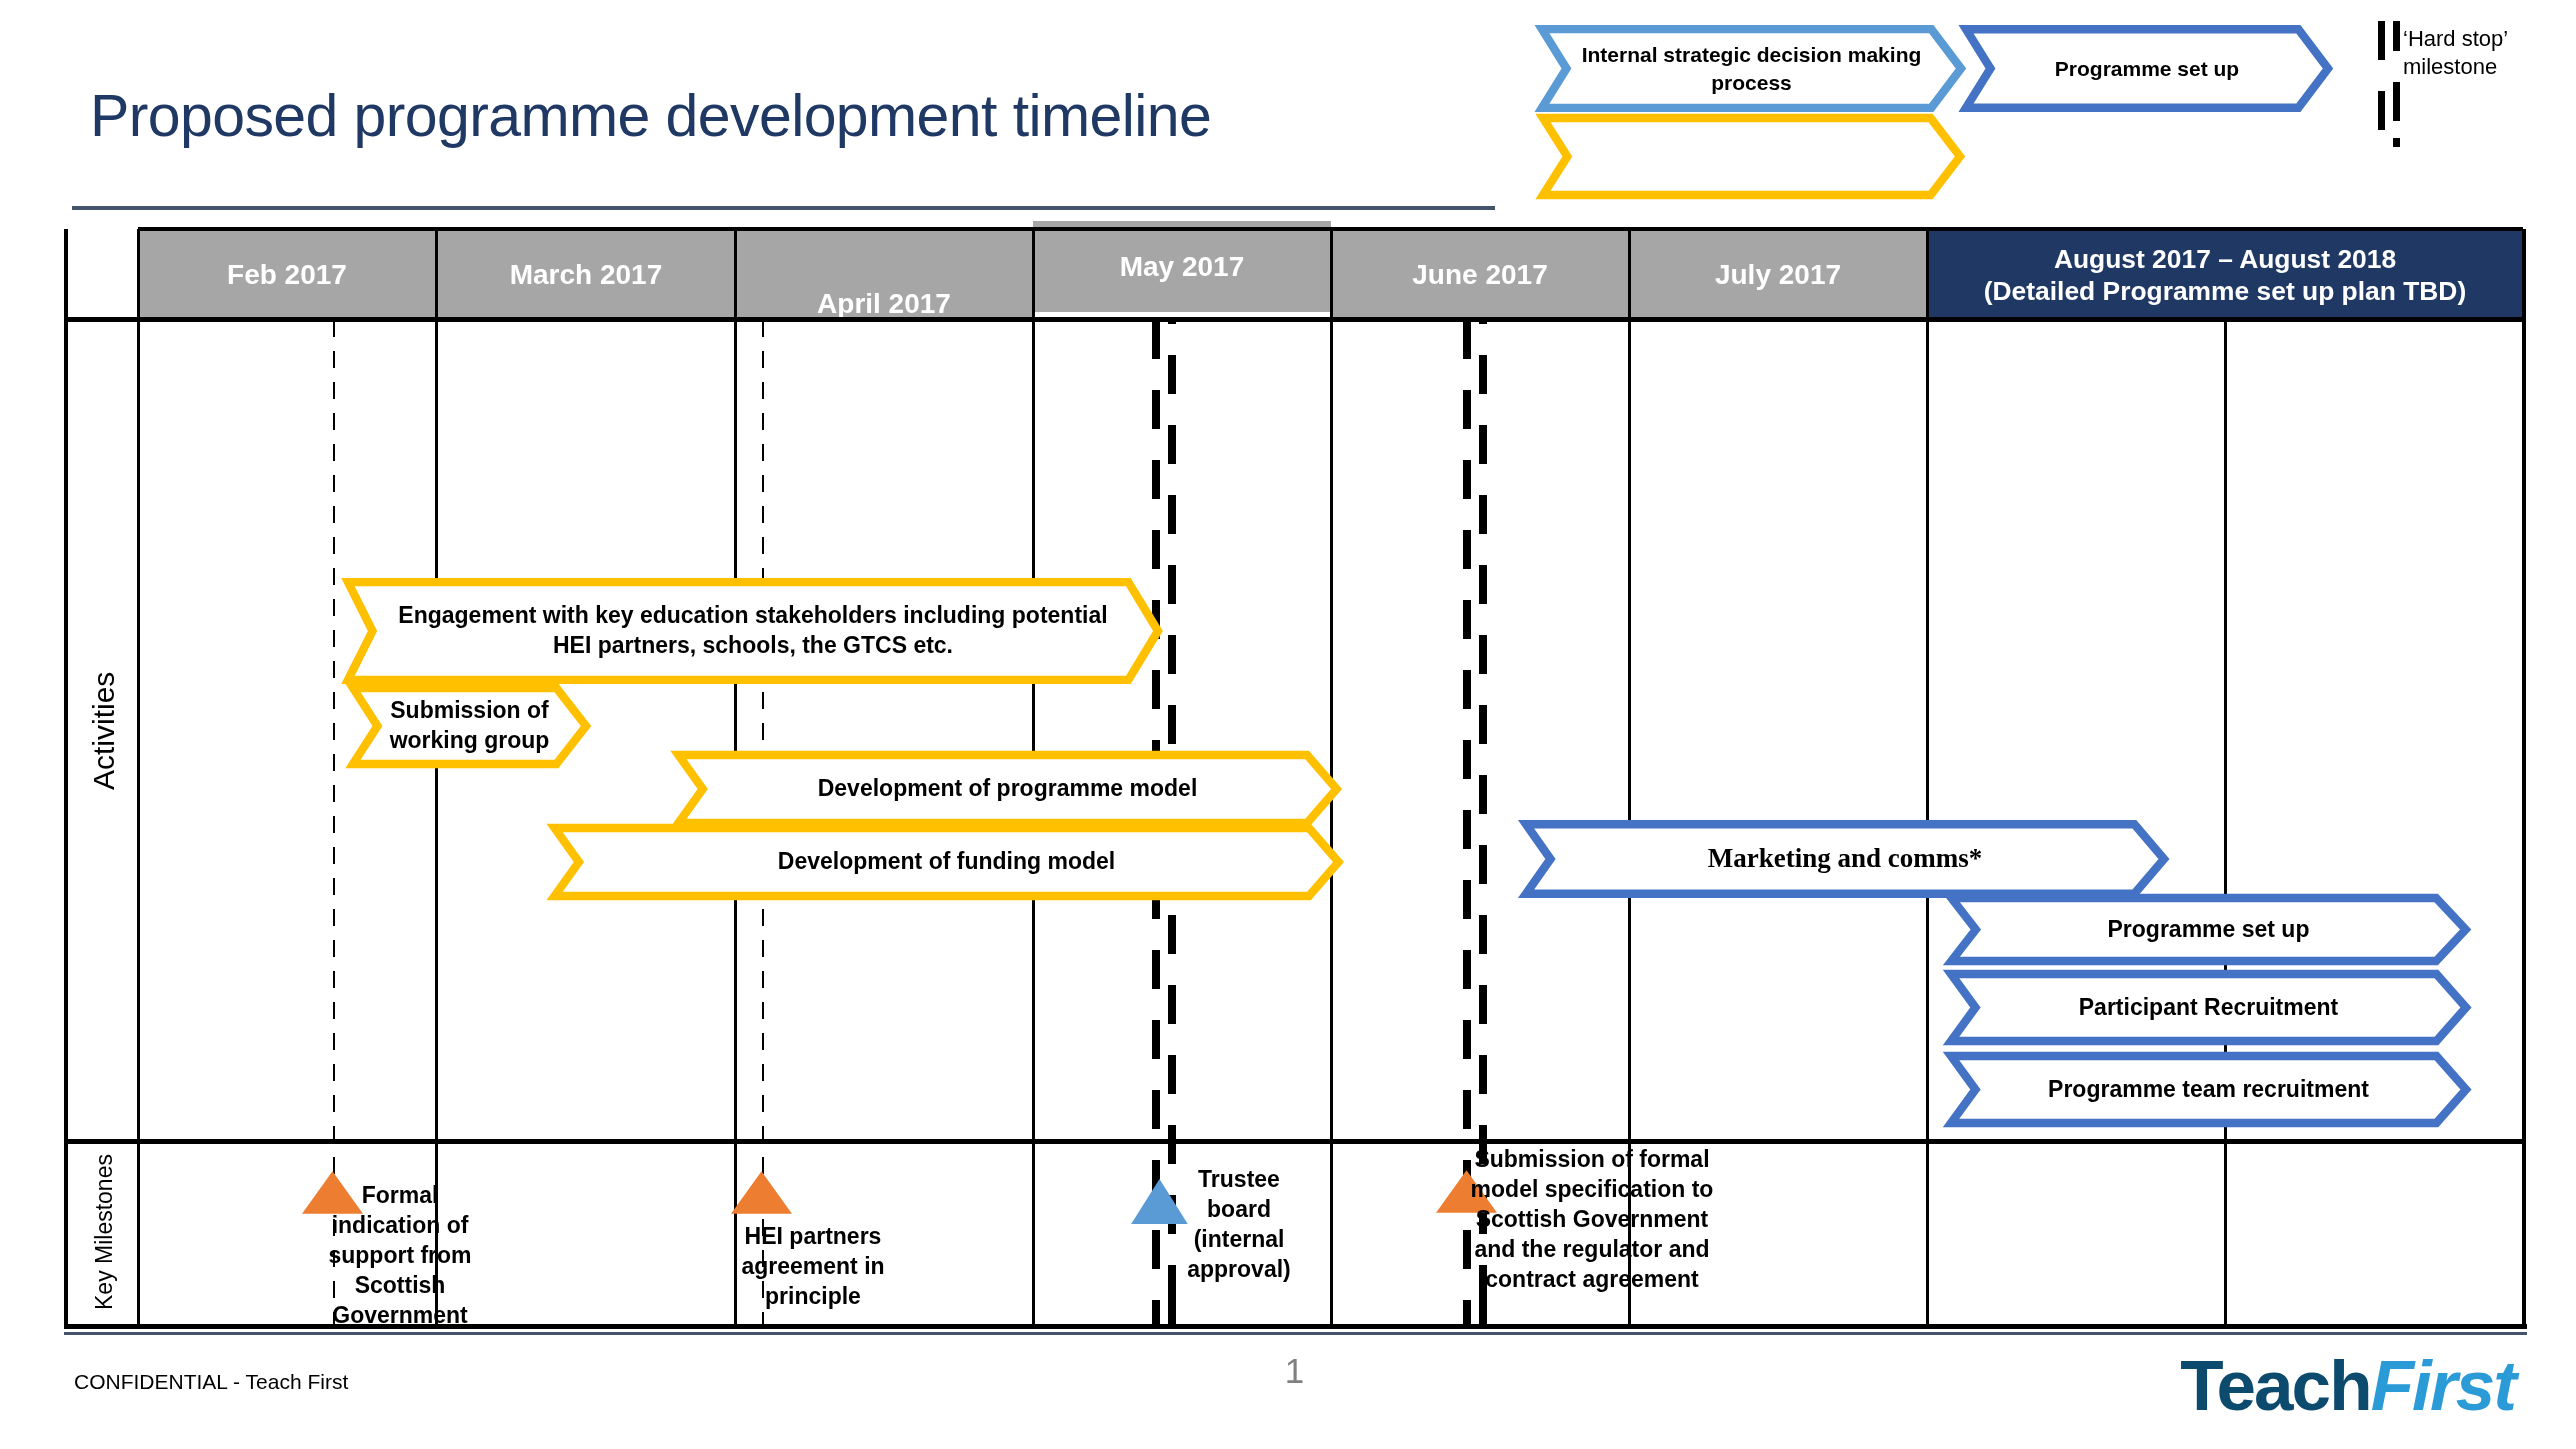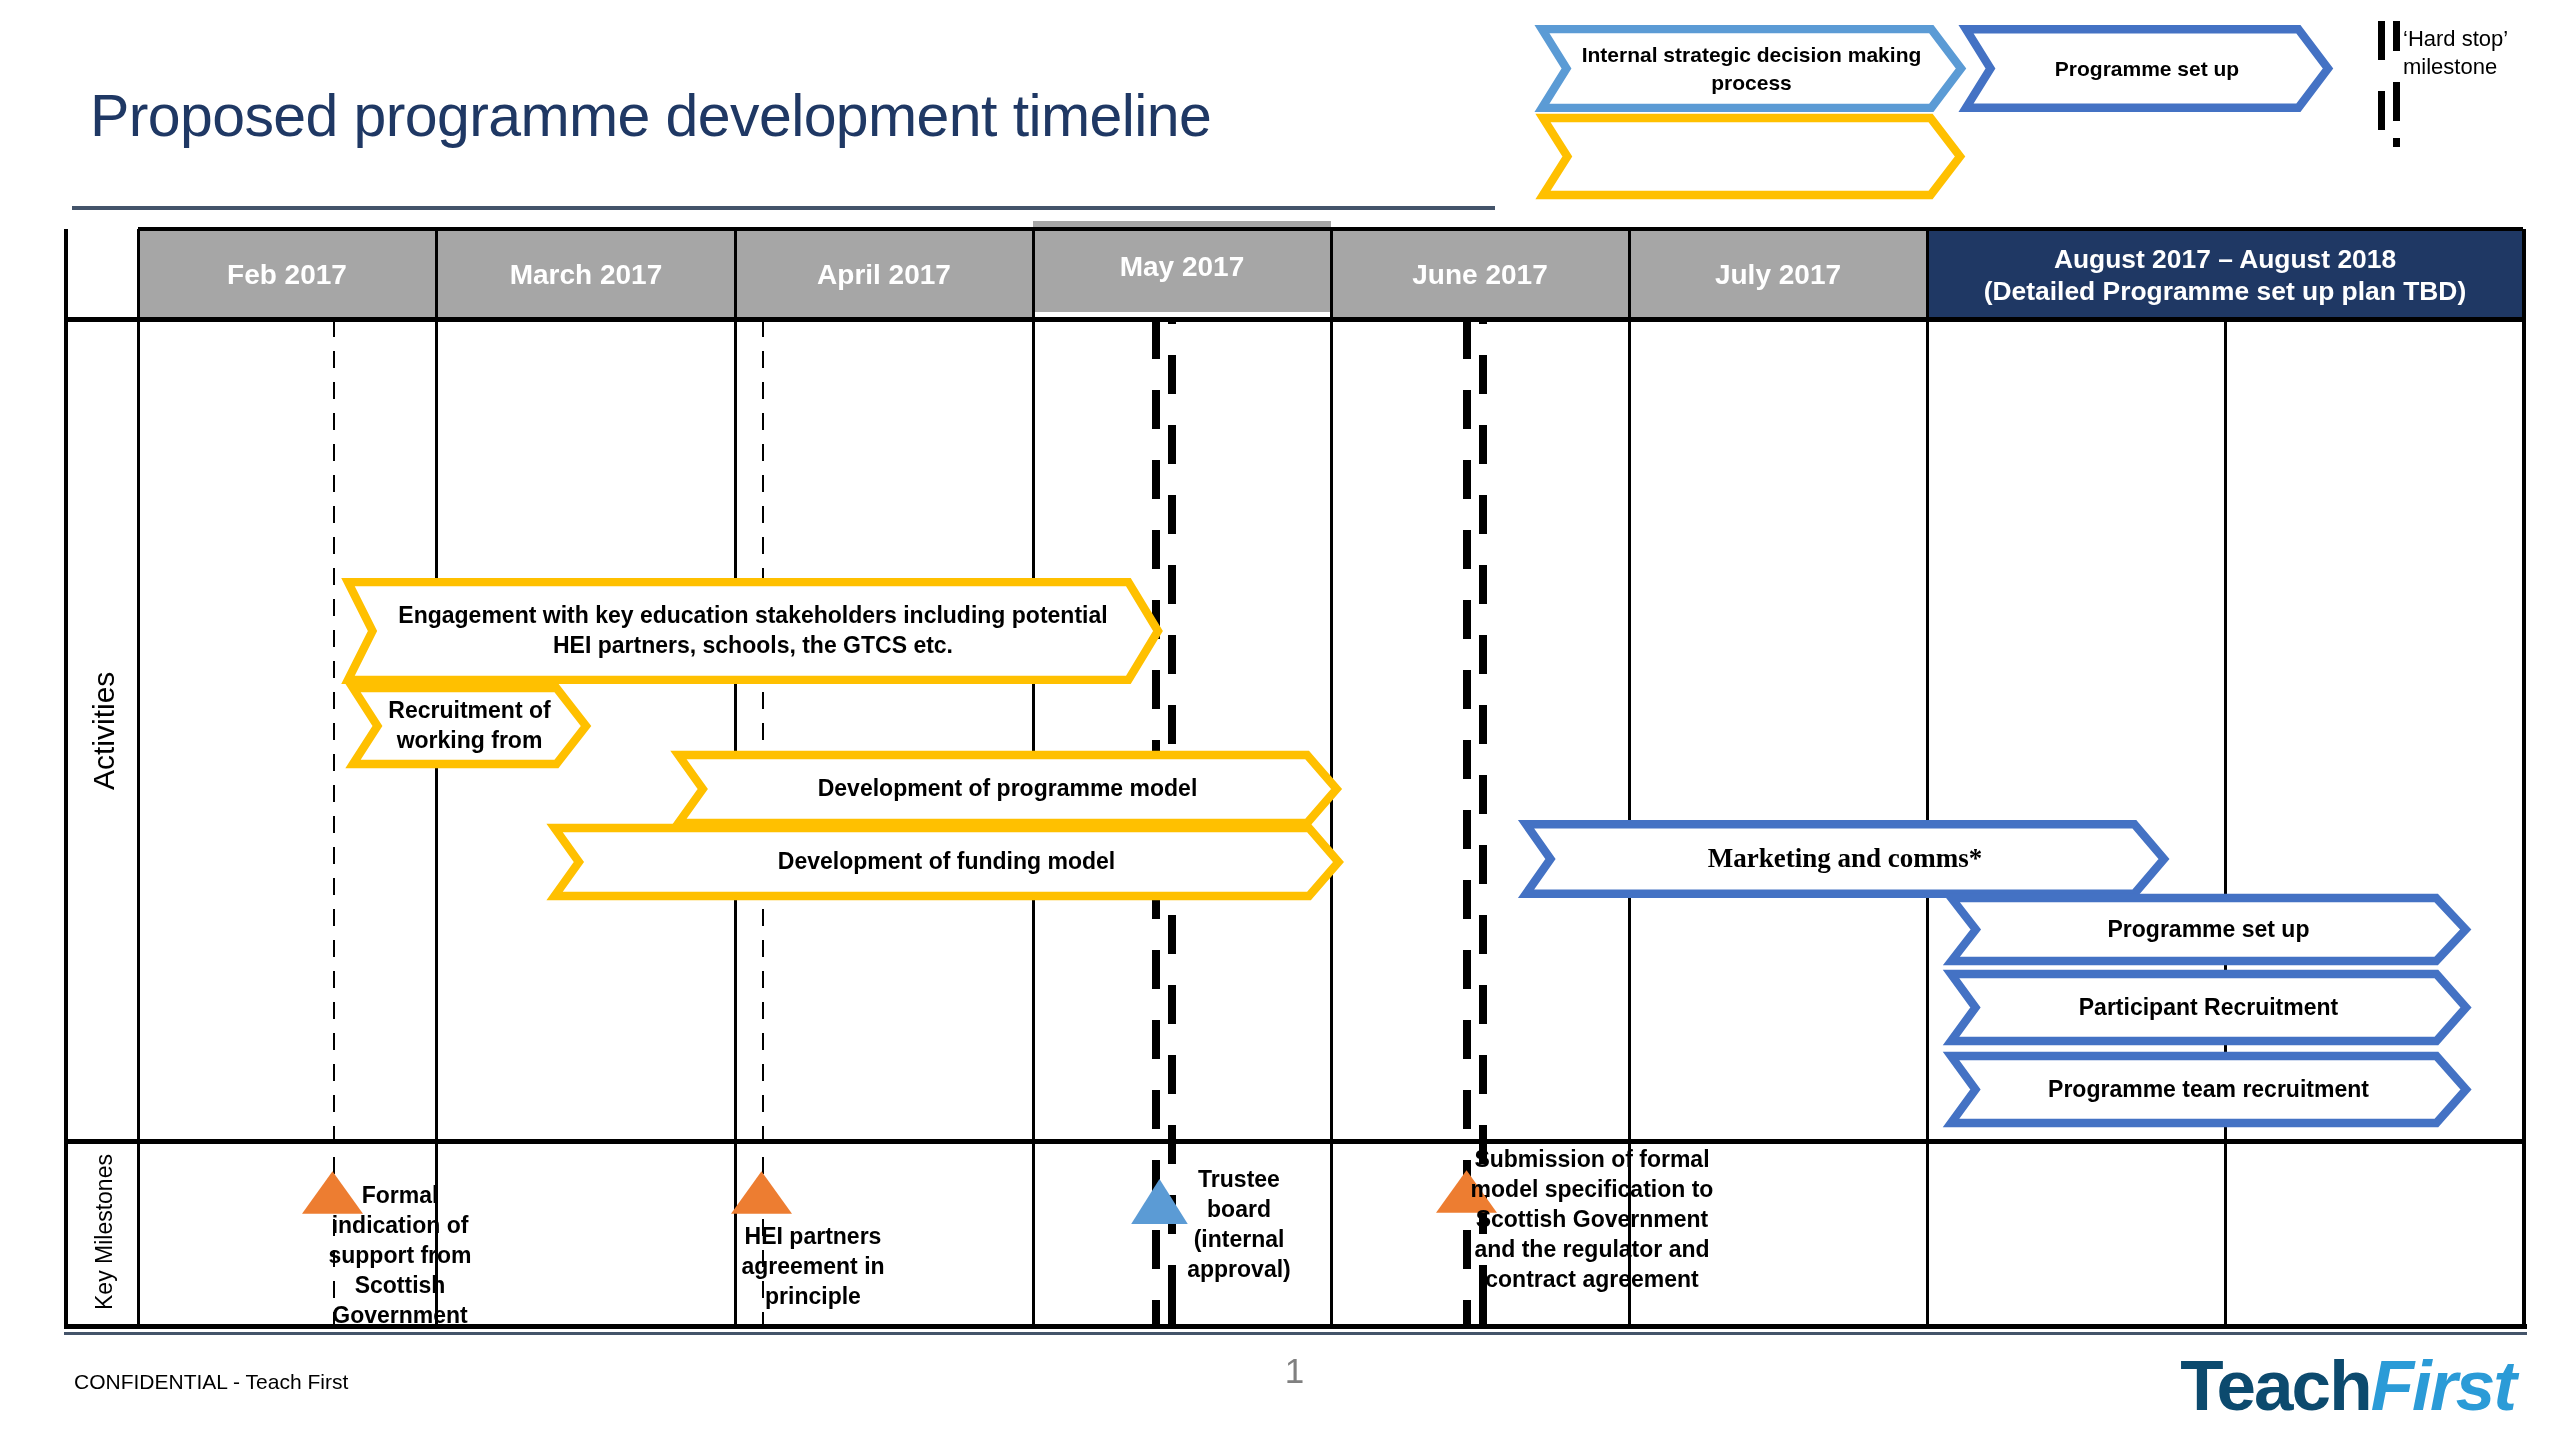--- a/index.html
+++ b/index.html
@@ -55,21 +55,21 @@
         <div>milestone</div>
       </div>
     </div>
   <div id="gantt">
       <div class="hdr-cell" style="left: 138px; top: 229px; width: 298px; height: 91px; background: rgb(166, 166, 166); flex-direction: column;">
         <div style="width: 100%;">Feb 2017</div>
       </div>
       <div class="hdr-cell" style="left: 437px; top: 229px; width: 298px; height: 91px; background: rgb(166, 166, 166); flex-direction: column;">
         <div style="width: 100%;">March 2017</div>
       </div>
-      <div class="hdr-cell" style="left: 735px; top: 229px; width: 298px; height: 91px; background: rgb(166, 166, 166); flex-direction: column;">
+      <div class="hdr-cell" style="left: 735px; top: 229px; width: 298px; height: 91px; background: rgb(166, 166, 166); flex-direction: column; justify-content: flex-end;">
         <div style="width: 100%;">April 2017</div>
       </div>
       <div class="hdr-cell" style="left: 1033px; top: 221px; width: 298px; height: 91px; background: rgb(166, 166, 166); flex-direction: column;">
         <div style="width: 100%;">May 2017</div>
       </div>
       <div class="hdr-cell" style="left: 1331px; top: 229px; width: 298px; height: 91px; background: rgb(166, 166, 166); flex-direction: column;">
         <div style="width: 100%;">June 2017</div>
       </div>
       <div class="hdr-cell" style="left: 1629px; top: 229px; width: 298px; height: 91px; background: rgb(166, 166, 166); flex-direction: column;">
         <div style="width: 100%;">July 2017</div>
@@ -106,21 +106,21 @@
       <div class="line" style="left: 1628px; top: 320px; width: 2.6px; height: 1004px;"></div>
       <div class="line" style="left: 1926px; top: 320px; width: 2.6px; height: 1004px;"></div>
       <div class="line" style="left: 2224px; top: 320px; width: 2.6px; height: 1004px;"></div>
       <div class="rot-label" style="left: 70px; top: 320px; width: 68px; height: 821px; font-size: 30px;">Activities</div>
       <div class="rot-label" style="left: 70px; top: 1141px; width: 68px; height: 183px; font-size: 23px;">Key Milestones</div>
       <div class="bar" style="left: 348px; top: 582px; width: 810px; height: 98px;"><svg width="810" height="98" style="overflow: visible;" viewBox="0 0 1258 152">
           <polygon points="0,0 1212,0 1258,76 1212,152 0,152 38,76" fill="#ffffff" stroke="#FFC000" stroke-width="13" stroke-linejoin="miter"></polygon>
         </svg><div class="bar-label" style="left: 35px; right: 35px; font-size: 23px;">Engagement with key education stakeholders including potential HEI partners, schools, the GTCS etc.</div></div>
       <div class="bar" style="left: 353px; top: 688px; width: 233px; height: 76px;"><svg width="233" height="76" style="overflow: visible;" viewBox="0 0 362 118">
           <polygon points="0,0 316,0 362,59 316,118 0,118 38,59" fill="#ffffff" stroke="#FFC000" stroke-width="13" stroke-linejoin="miter"></polygon>
-        </svg><div class="bar-label" style="left: 35px; right: 35px; font-size: 23px;">Recruitment of working from</div></div>
+        </svg><div class="bar-label" style="left: 35px; right: 35px; font-size: 23px;">Submission of working group</div></div>
       <div class="bar" style="left: 677px; top: 755px; width: 661px; height: 68px;"><svg width="661" height="68" style="overflow: visible;" viewBox="0 0 1026 106">
           <polygon points="0,0 980,0 1026,53 980,106 0,106 38,53" fill="#ffffff" stroke="#FFC000" stroke-width="13" stroke-linejoin="miter"></polygon>
         </svg><div class="bar-label" style="left: 35px; right: 35px; font-size: 23px;">Development of programme model</div></div>
       <div class="bar" style="left: 553px; top: 828px; width: 787px; height: 68px;"><svg width="787" height="68" style="overflow: visible;" viewBox="0 0 1222 106">
           <polygon points="0,0 1176,0 1222,53 1176,106 0,106 38,53" fill="#ffffff" stroke="#FFC000" stroke-width="13" stroke-linejoin="miter"></polygon>
         </svg><div class="bar-label" style="left: 35px; right: 35px; font-size: 23px;">Development of funding model</div></div>
       <div class="bar" style="left: 1526px; top: 824px; width: 638px; height: 70px;"><svg width="638" height="70" style="overflow: visible;" viewBox="0 0 990 108">
           <polygon points="0,0 944,0 990,54 944,108 0,108 38,54" fill="#ffffff" stroke="#4472C4" stroke-width="13" stroke-linejoin="miter"></polygon>
         </svg><div class="bar-label" style="left: 35px; right: 35px; font-size: 27px; font-family: Liberation Serif, serif;">Marketing and comms*</div></div>
       <div class="bar" style="left: 1951px; top: 898px; width: 515px; height: 63px;"><svg width="515" height="63" style="overflow: visible;" viewBox="0 0 800 98">

